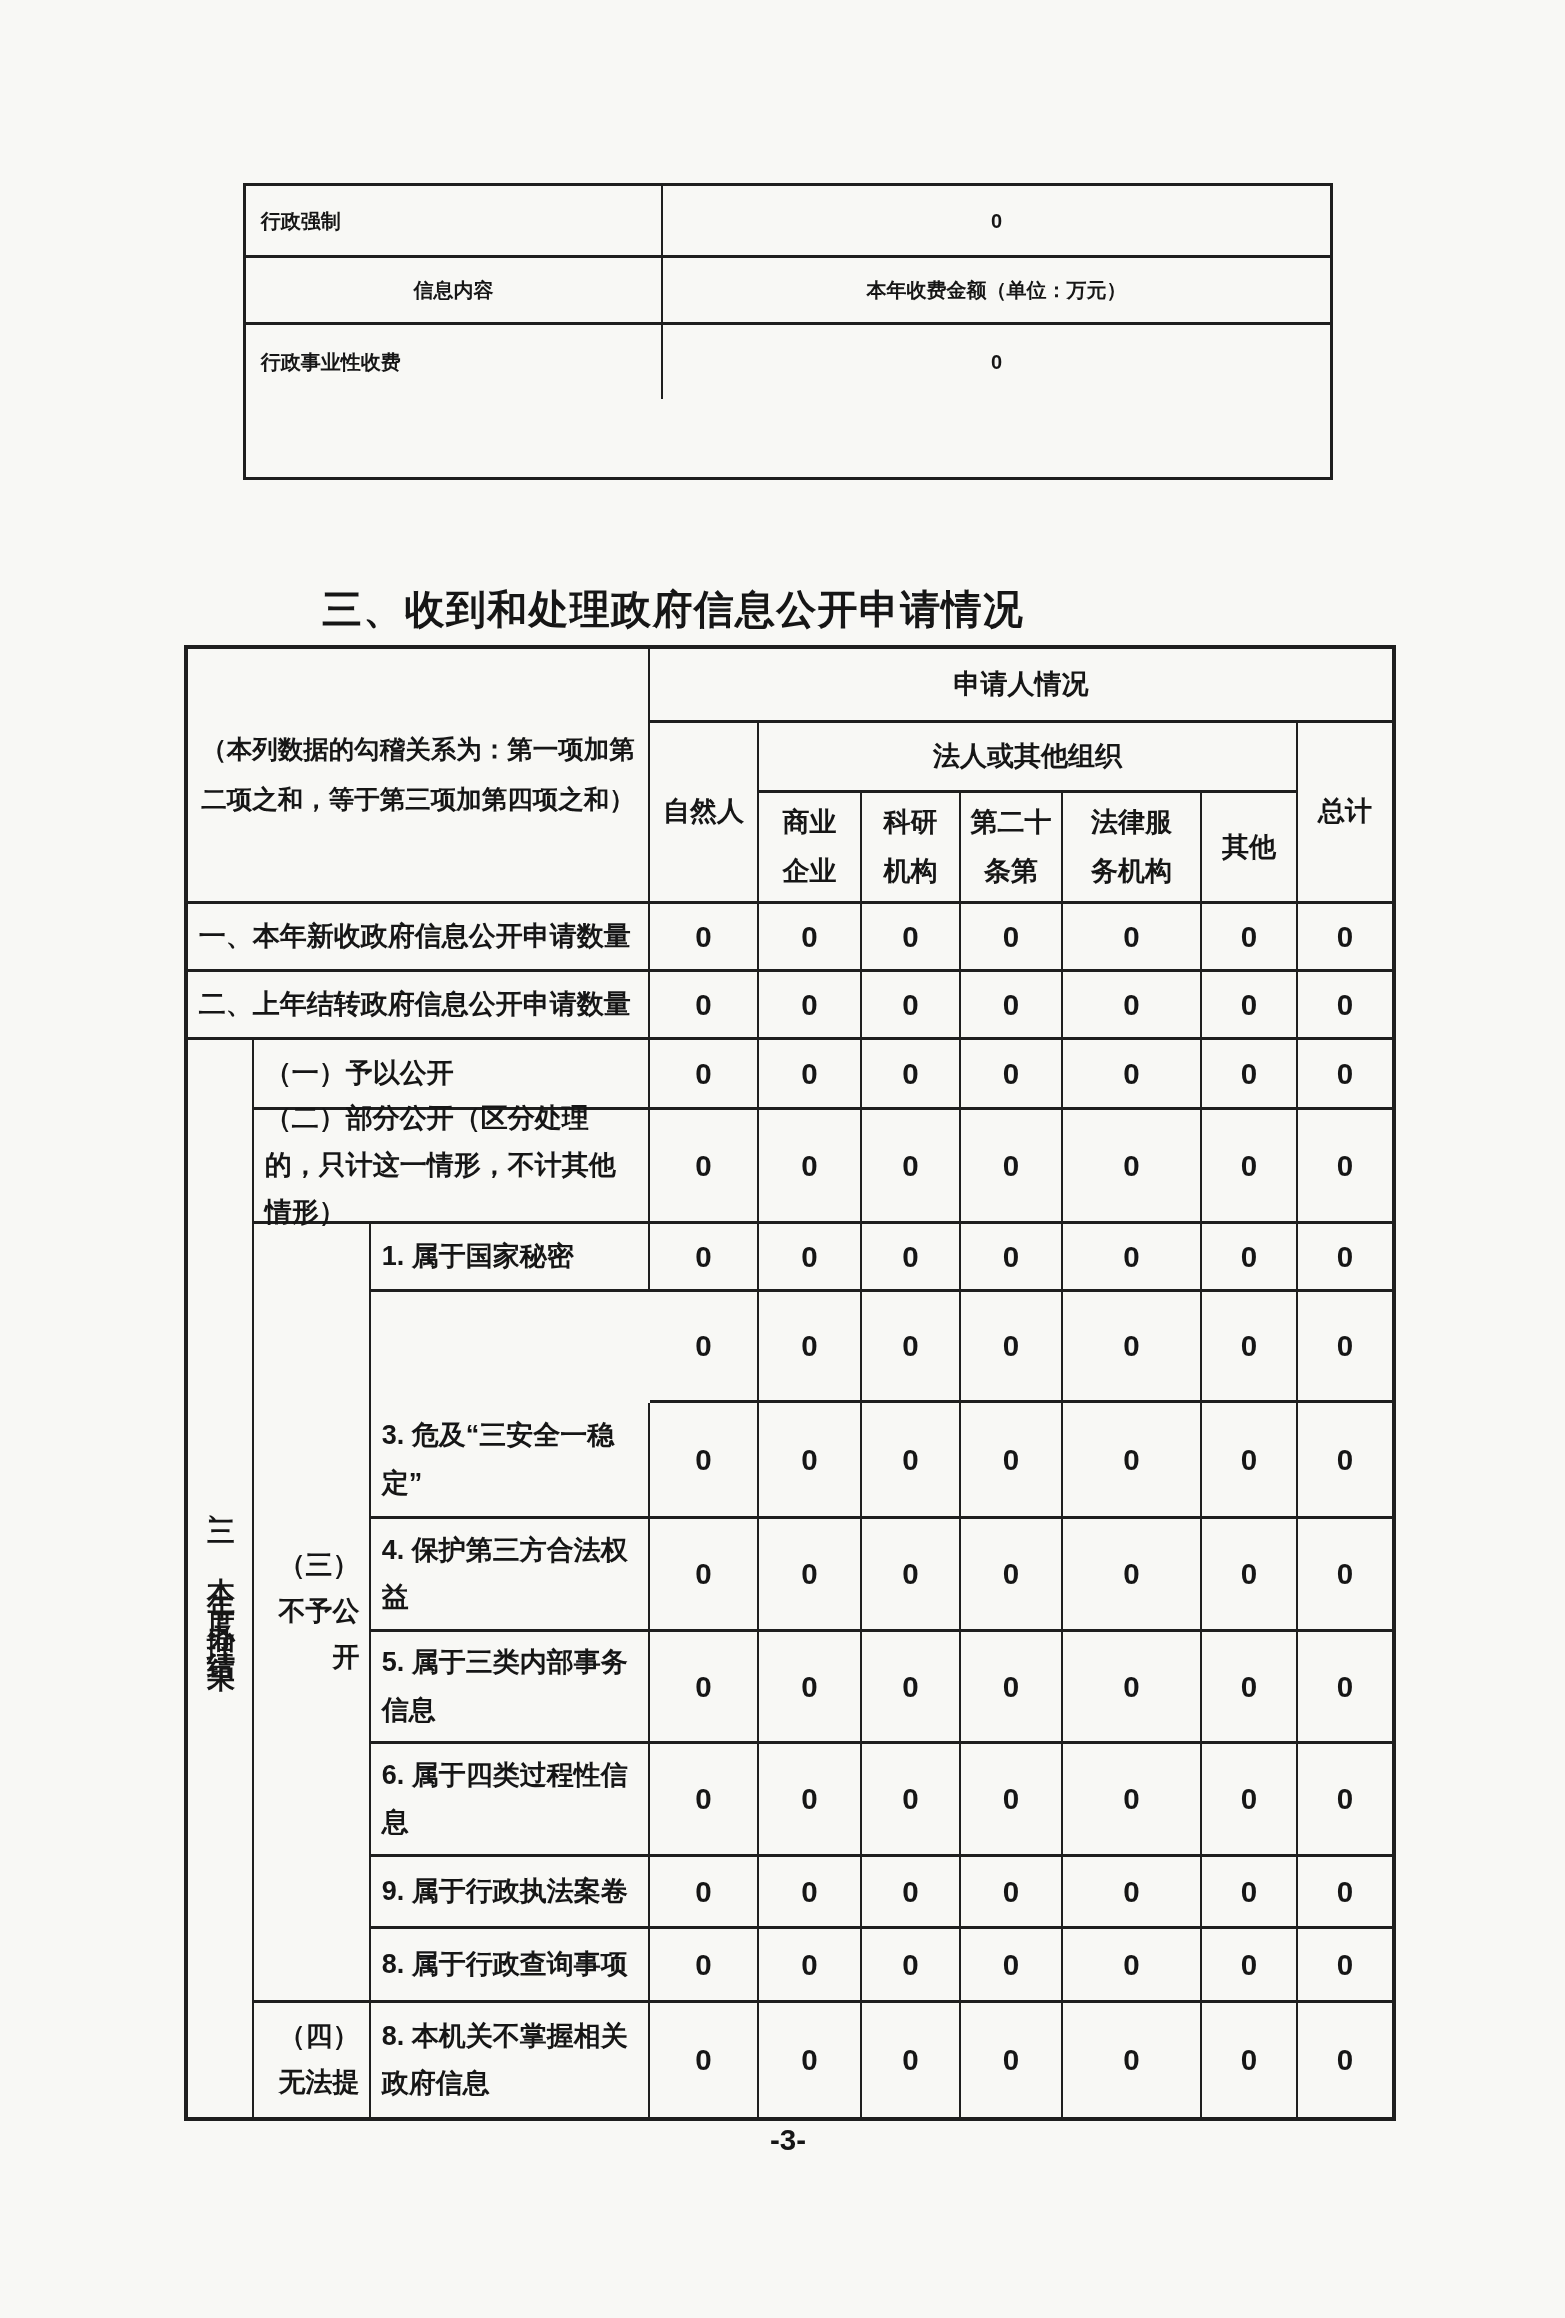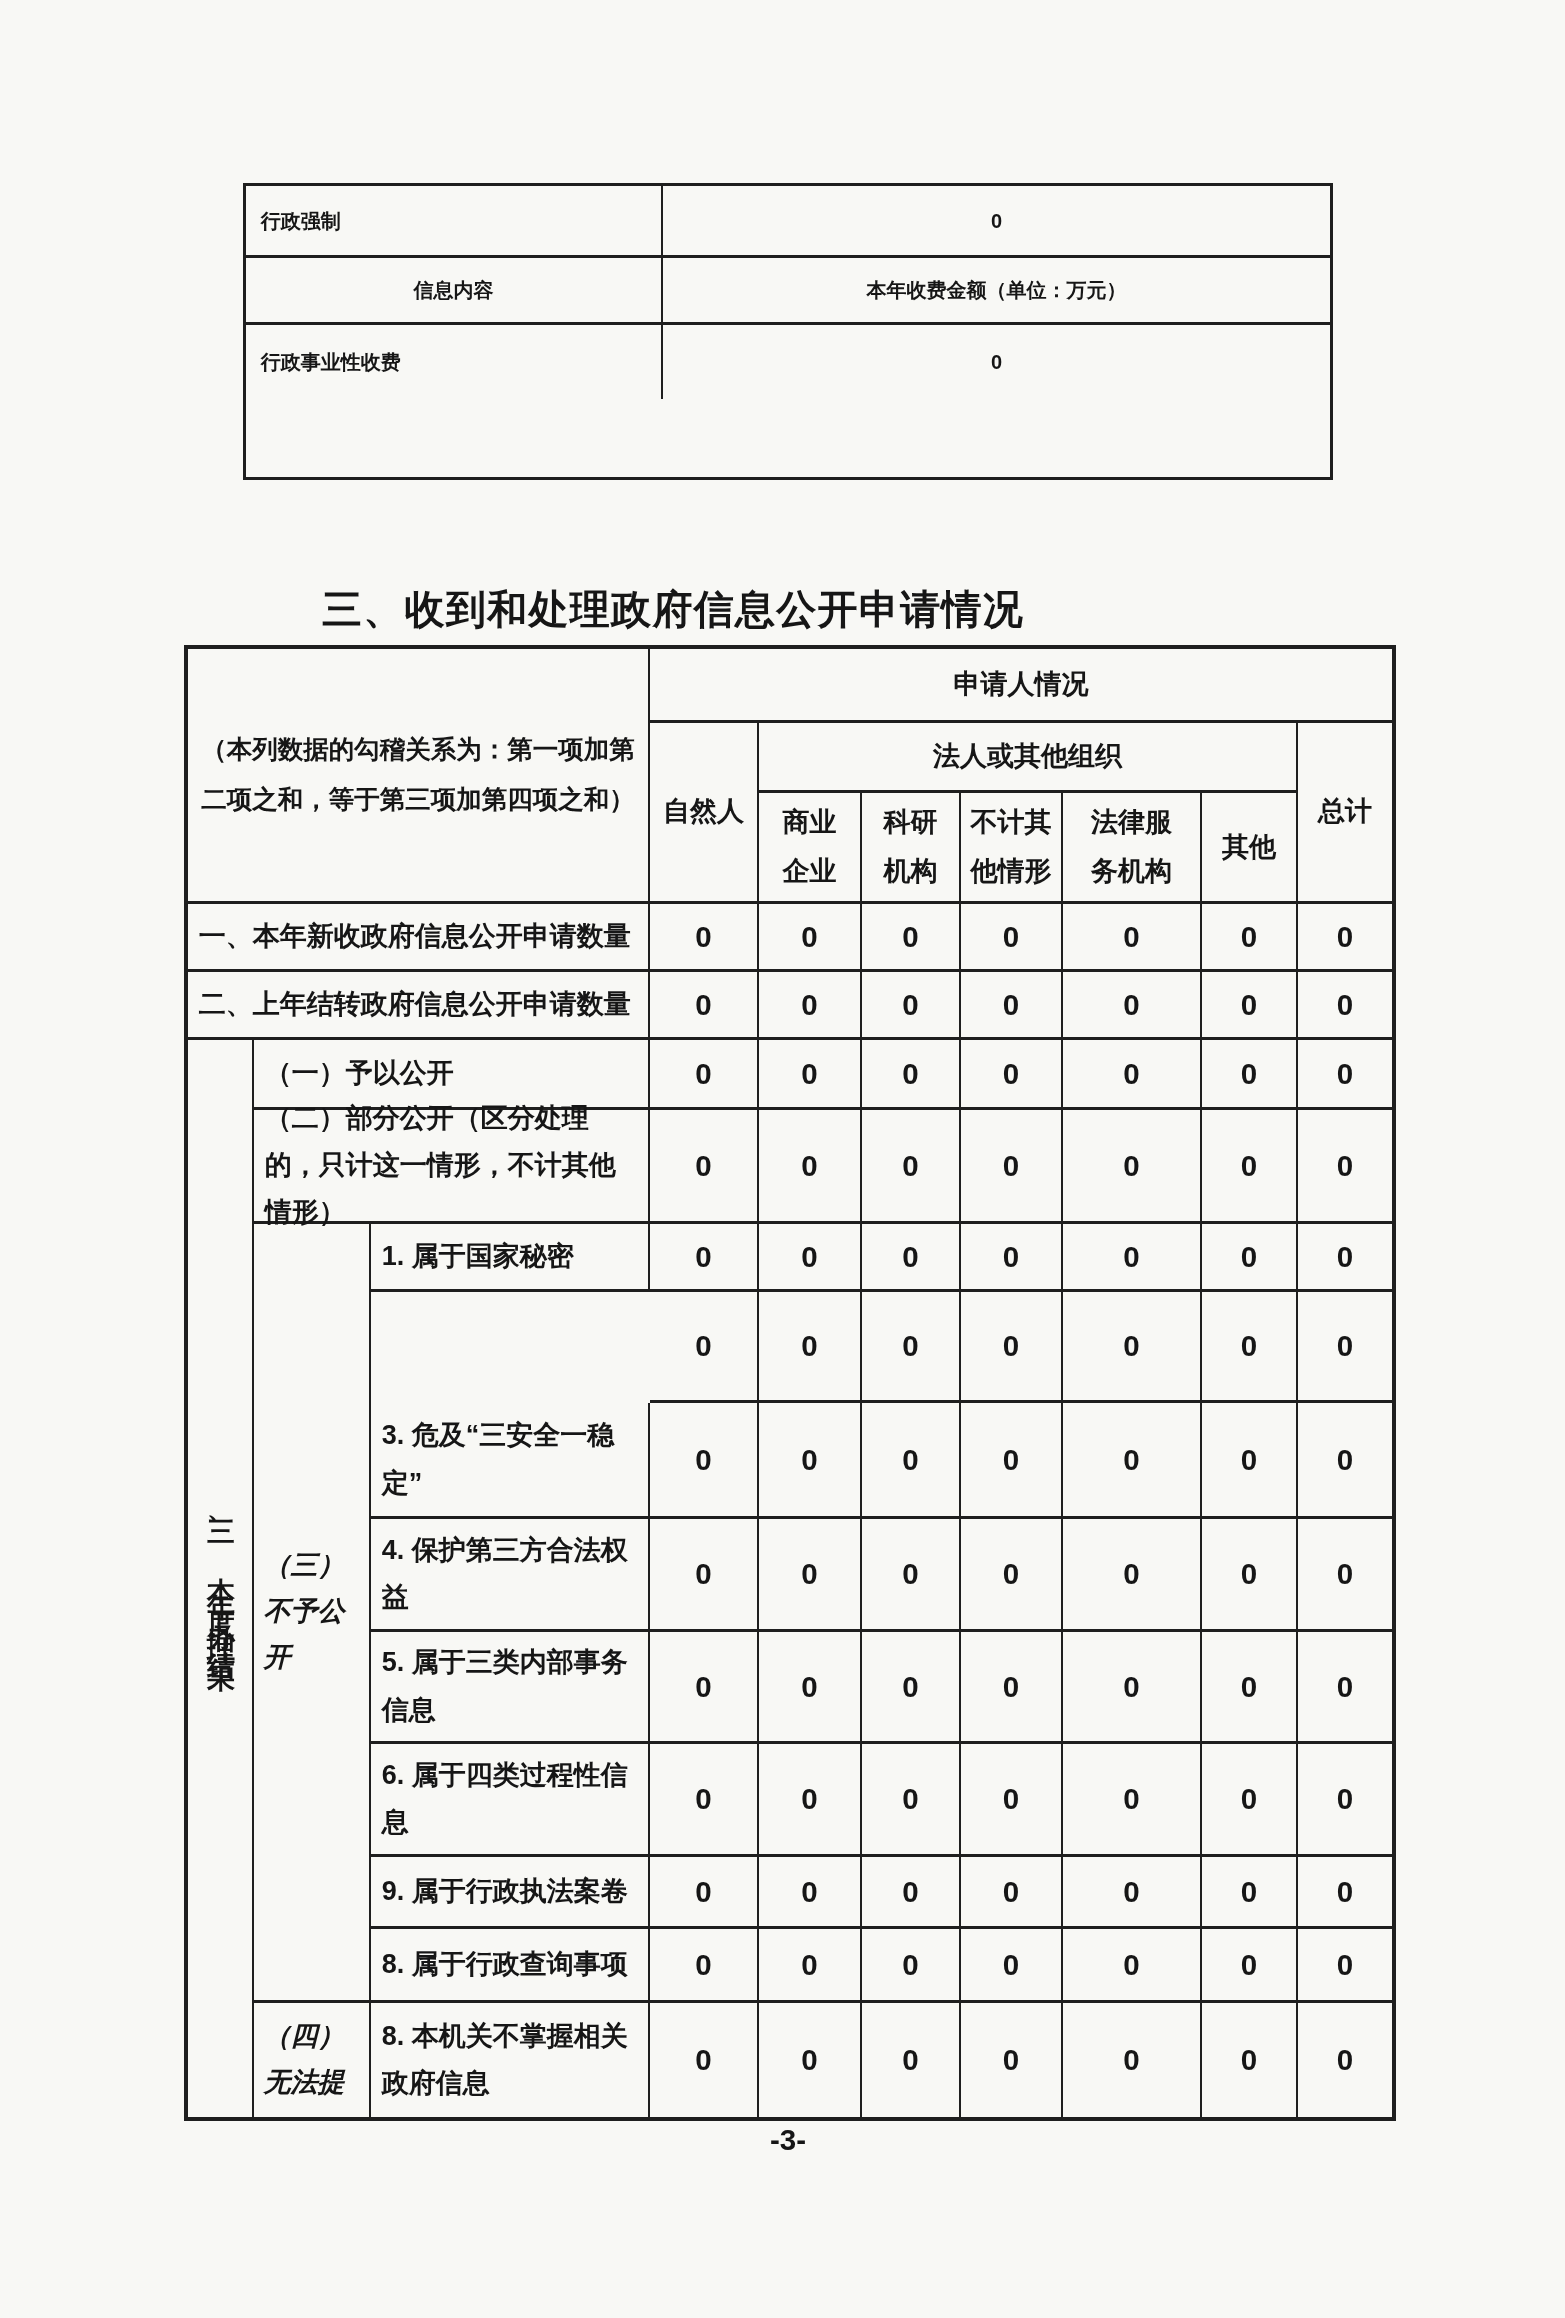--- a/index.html
+++ b/index.html
@@ -57,21 +57,21 @@
   .ctr{text-align:center;line-height:1.8;}
   .note{padding:10.7px 12px;text-align:center;font-size:25.5px;line-height:1.95;}
   .vert{
     writing-mode:vertical-rl;text-orientation:upright;
     letter-spacing:14.7px;font-size:28px;
     justify-content:center;
   }
   .hw2{padding:0 19px;}
   .hw3a{padding:0 6.7px;}
   .hw3b{padding:0 20px;}
-  .grp{padding:4px 9.4px;text-align:left;line-height:1.7;font-style:italic;}
+  .grp{padding:4px 9.4px;text-align:right;line-height:1.7;}
   
   .pageno{
     position:absolute;left:788px;top:2123px;
     transform:translateX(-50%);
     font-size:29.5px;
   }
 </style>
 </head>
 <body>
 
@@ -88,21 +88,21 @@
 
 <div class="req">
 
   <div class="cell note" style="grid-area:1/1/4/4">（本列数据的勾稽关系为：第一项加第二项之和，等于第三项加第四项之和）</div>
   <div class="cell lc" style="grid-area:1/4/2/11">申请人情况</div>
   <div class="cell" style="grid-area:2/4/4/5">自然人</div>
   <div class="cell" style="grid-area:2/5/3/10">法人或其他组织</div>
   <div class="cell lc" style="grid-area:2/10/4/11">总计</div>
   <div class="cell ctr hw2" style="grid-area:3/5">商业企业</div>
   <div class="cell ctr hw2" style="grid-area:3/6">科研机构</div>
-  <div class="cell ctr hw3a" style="grid-area:3/7">不计其他情形</div>
+  <div class="cell ctr hw3a" style="grid-area:3/7">第二十条第</div>
   <div class="cell ctr hw3b" style="grid-area:3/8">法律服务机构</div>
   <div class="cell ctr" style="grid-area:3/9">其他</div>
 
   <div class="cell lbl" style="grid-area:4/1/5/4">一、本年新收政府信息公开申请数量</div>
   <div class="cell num" style="grid-area:4/4">0</div>
   <div class="cell num" style="grid-area:4/5">0</div>
   <div class="cell num" style="grid-area:4/6">0</div>
   <div class="cell num" style="grid-area:4/7">0</div>
   <div class="cell num" style="grid-area:4/8">0</div>
   <div class="cell num" style="grid-area:4/9">0</div>

